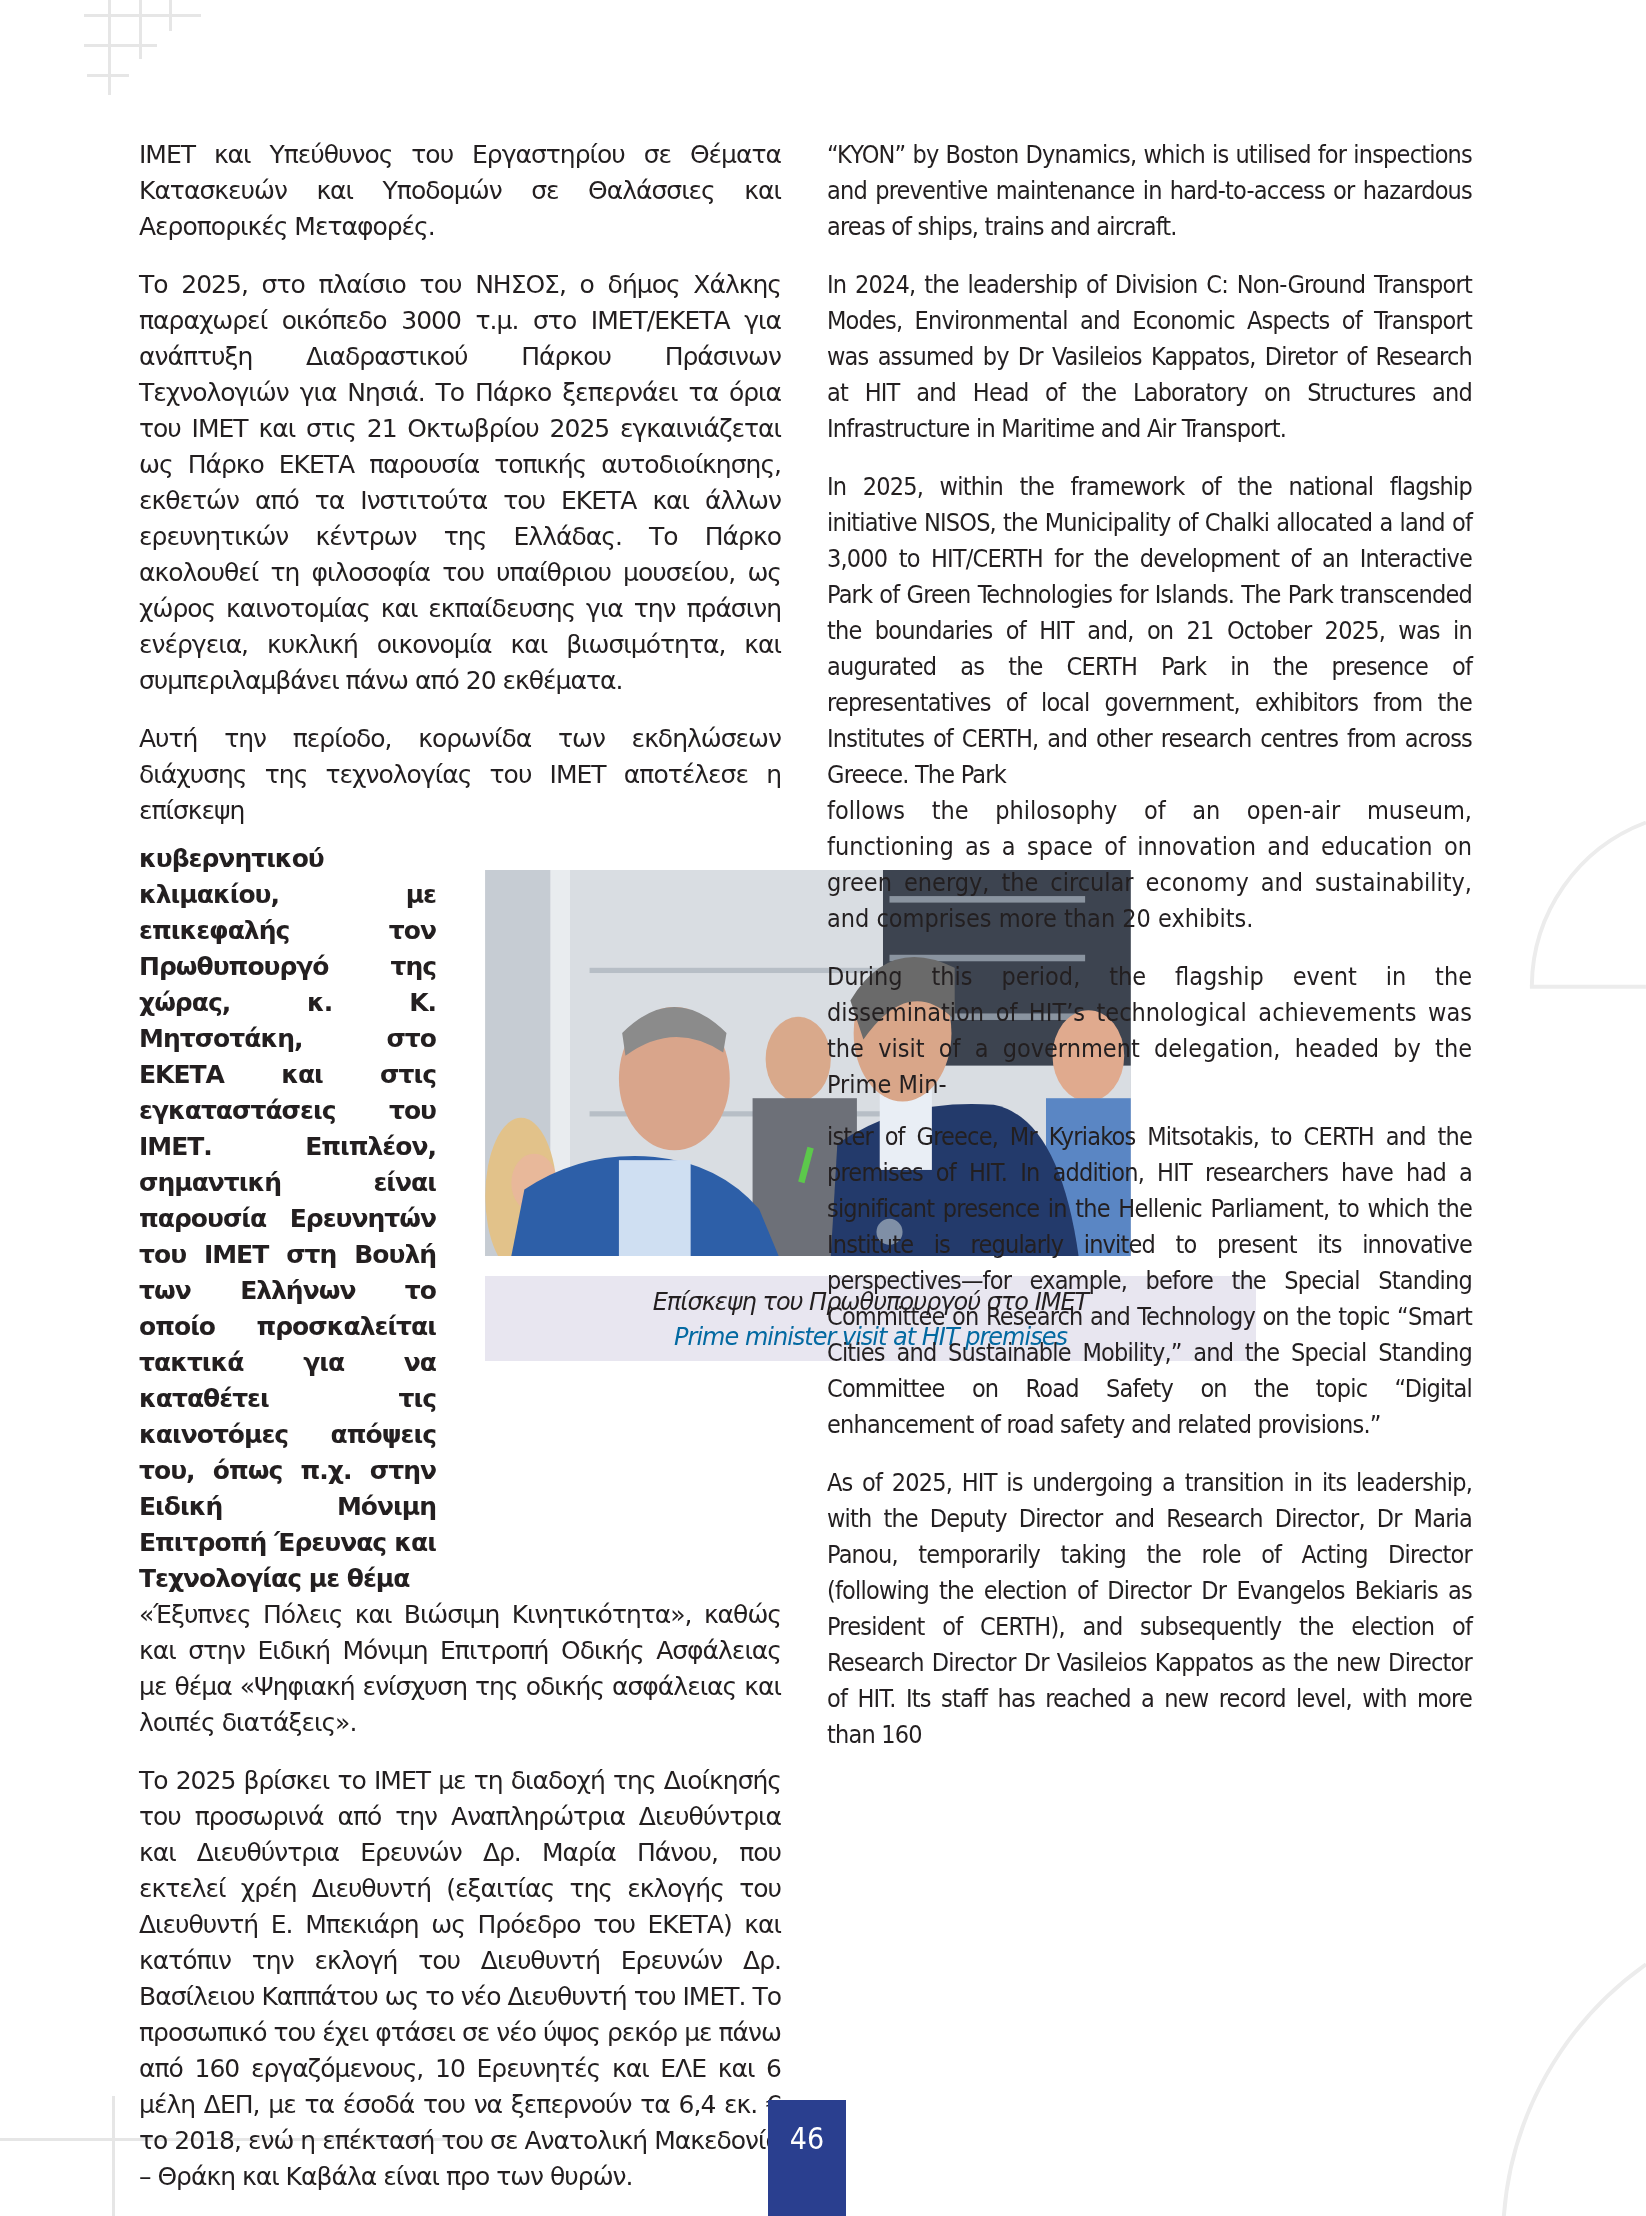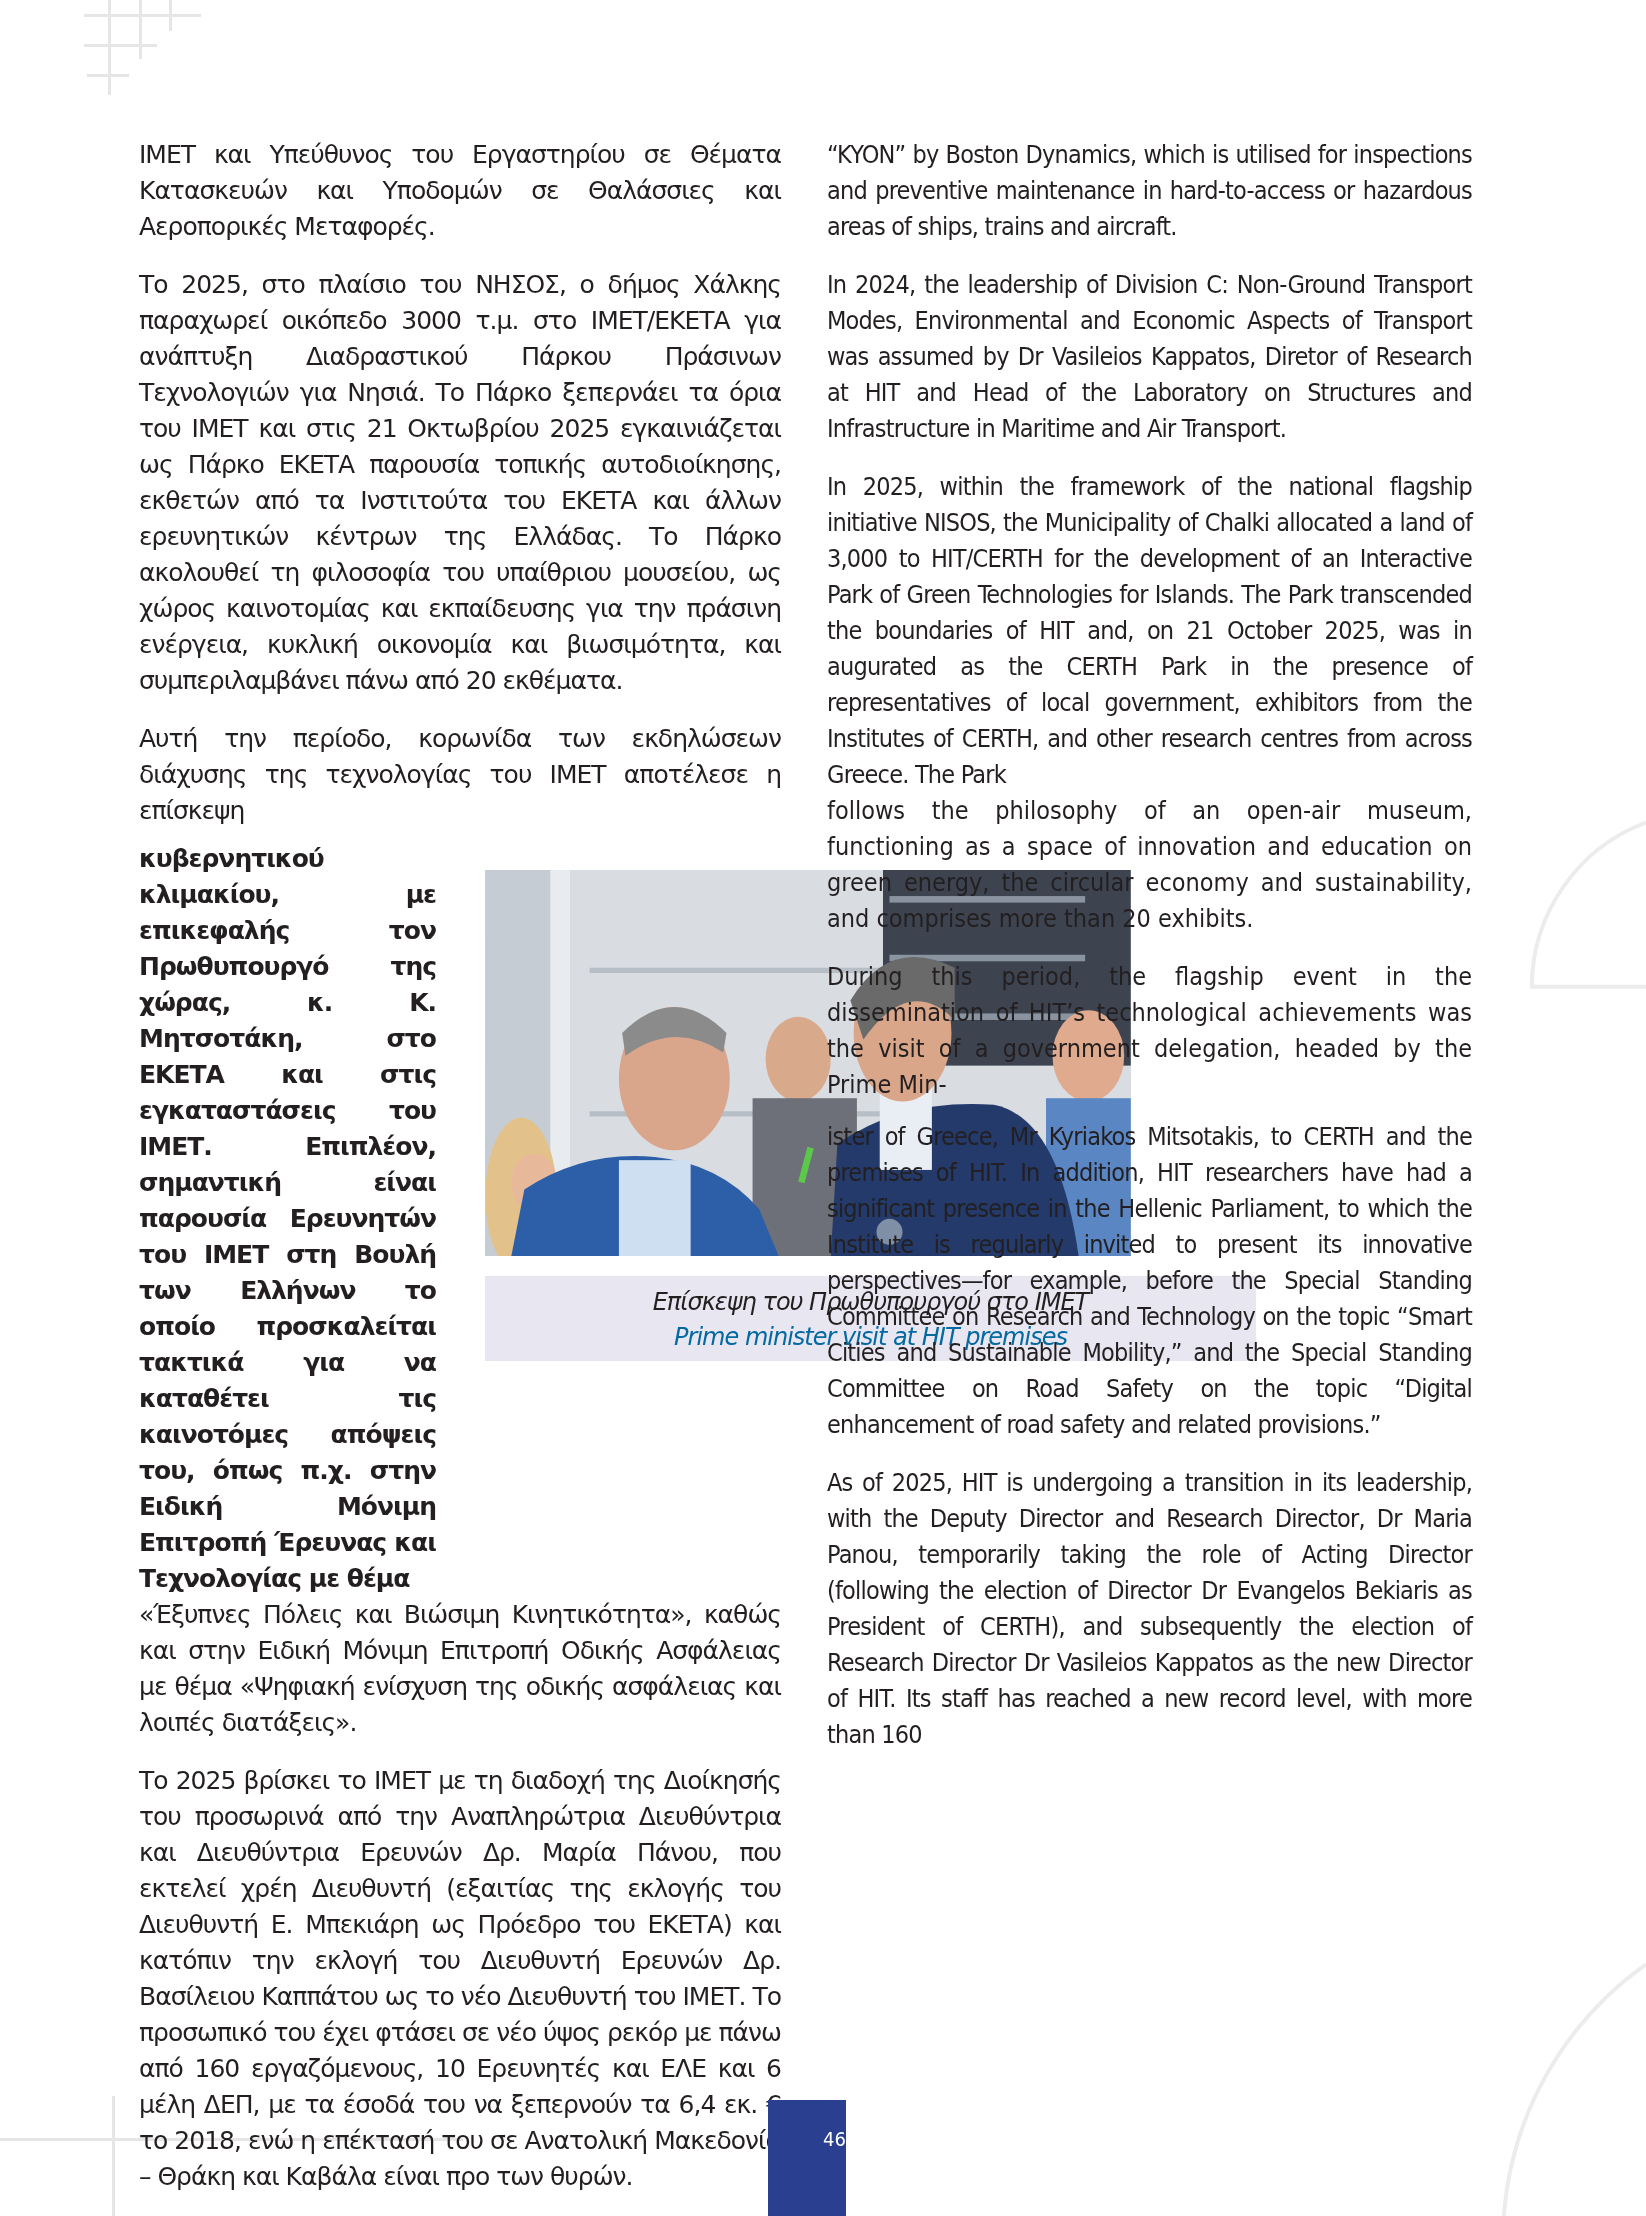--- a/index.html
+++ b/index.html
@@ -14,21 +14,21 @@
   .narrow { width:297px;font-weight:bold; }
   .narrow-right { margin-left:341px; }
   .en { letter-spacing:-0.8px; }
   .photo { position:absolute; left:485px; top:870px; width:646px; height:386px; overflow:hidden;
            background:linear-gradient(180deg,#c9cfd6 0%,#dfe3e7 40%,#9aa6b4 100%); }
   .caption { position:absolute; left:485px; top:1276px; width:771px; height:85px; background:#e8e6f0;
              text-align:center; font-style:italic; }
   .cap1 { position:absolute; left:0; right:0; top:11.7px; font-size:24px; color:#231f20; }
   .cap2 { position:absolute; left:0; right:0; top:47px; font-size:24px; color:#0369a1; }
   .pagenum { position:absolute; left:768px; top:2100px; width:78px; height:117px; background:#2a3f8f;
-             color:#ffffff; text-align:right; font-size:20px; line-height:78px; }
+             color:#ffffff; text-align:center; font-size:30px; line-height:78px; }
   svg.arc { position:absolute; }
 </style>
 </head>
 <body>
 
 <div class="deco" style="left:108px;top:0;width:3.3px;height:95px;"></div>
 <div class="deco" style="left:139px;top:0;width:3.3px;height:59px;"></div>
 <div class="deco" style="left:169px;top:0;width:3.3px;height:31px;"></div>
 <div class="deco" style="left:84px;top:13.7px;width:117px;height:3.3px;"></div>
 <div class="deco" style="left:84px;top:44px;width:73px;height:3.3px;"></div>

